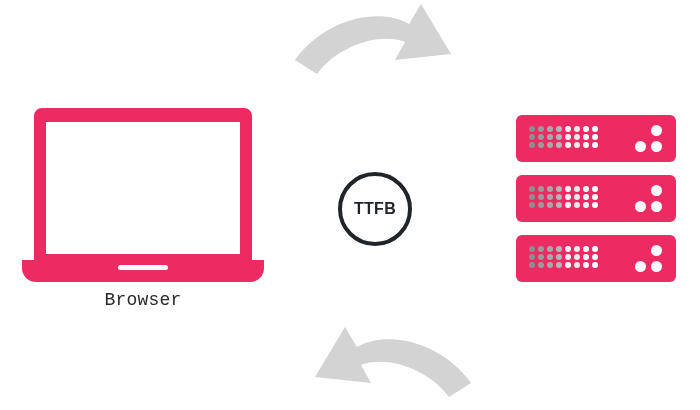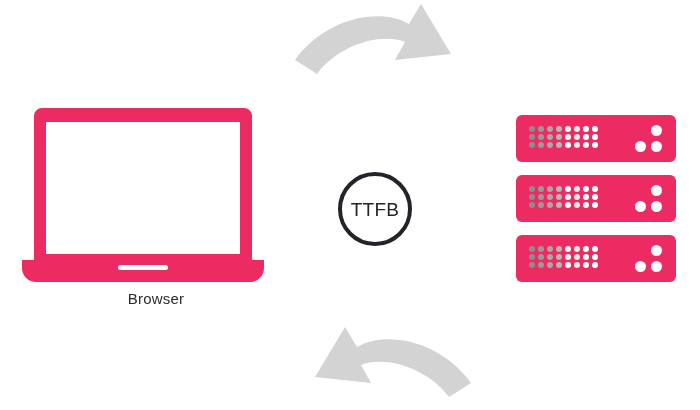--- a/index.html
+++ b/index.html
@@ -33,25 +33,25 @@
   #browser-group {
     position: absolute;
     left: 18px;
     top: 108px;
     width: 250px;
     height: 205px;
   }
   .laptop-svg { display: block; }
   .node-label {
     position: absolute;
-    left: 13px;
+    left: 0;
     width: 100%;
     text-align: center;
-    font-family: Liberation Sans, sans-serif;
-    font-size: 15px;
+    font-family: Liberation Mono, monospace;
+    font-size: 18px;
     color: #2b2b2b;
     letter-spacing: .2px;
     white-space: nowrap;
   }
   #browser-label { top: 182px; }
 
   
   #server-group {
     position: absolute;
     left: 516px;
@@ -111,22 +111,22 @@
     border-radius: 50%;
     border: 4px solid #212529;
     background: #ffffff;
     box-sizing: border-box;
     display: flex;
     align-items: center;
     justify-content: center;
   }
   #ttfb-text {
     font-family: "Liberation Sans", sans-serif;
-    font-size: 19px;
-    font-weight: normal;
+    font-size: 16px;
+    font-weight: bold;
     color: #212529;
     letter-spacing: .3px;
     line-height: 1;
   }
 </style>
 </head>
 <body>
 
 <div id="stage" style="background: rgb(255, 255, 255);">
 

